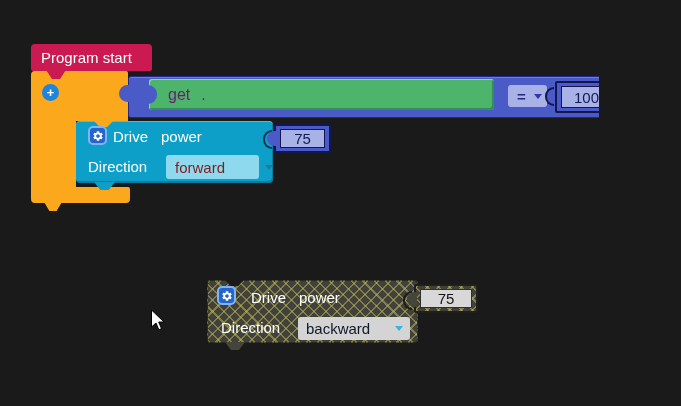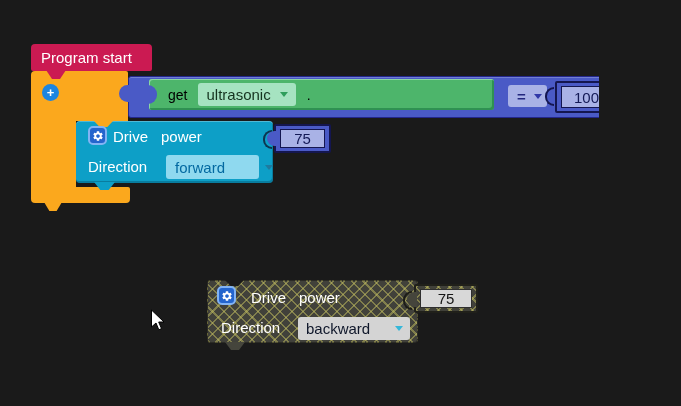--- a/index.html
+++ b/index.html
@@ -30,21 +30,21 @@
   
   .blue{left:128px;top:76px;width:503px;height:42px;background:#4a5ac6;border:1px solid #23278c;
       border-radius:3px;z-index:2;box-shadow:inset 0 1px 0 rgba(255,255,255,.22);}
   .blue-bump{left:-10px;top:8px;width:11px;height:17px;background:#4a5ac6;
       border-radius:9px 0 0 9px;position:absolute;}
   .green{left:20px;top:2px;width:345px;height:31px;background:#4db56b;border-radius:3px;
       position:absolute;display:flex;align-items:center;gap:11px;padding:0 12px 0 19px;
       box-sizing:border-box;box-shadow:inset 1px 1px 0 #8ad7a2,inset -2px -2px 0 #2f9152;}
   .green-socket{left:19px;top:8px;width:9px;height:19px;background:#4a5ac6;
       border-radius:0 10px 10px 0;position:absolute;z-index:3;}
-  .g-label{font-size:14px;color:#000000;white-space:nowrap;}
+  .g-label{font-size:16px;color:#701a75;white-space:nowrap;}
   .fld{display:flex;align-items:center;border-radius:3px;font-size:15px;white-space:nowrap;}
   .fld-ultra{background:#a6e3c1;color:#15331f;height:23px;padding:0 8px;gap:9px;}
   .fld-eq{left:379px;top:8px;width:39px;height:22px;background:#a9b2e6;color:#23277e;
       font-weight:bold;position:absolute;padding-left:9px;box-sizing:border-box;gap:8px;}
   .socket{width:9px;height:19px;border:2px solid #141650;border-right:none;
       border-radius:9px 0 0 9px;position:absolute;box-sizing:border-box;}
   .sk-100{left:416px;top:10px;}
   .shadow-num{background:#4a5ac6;border:2px solid #141650;border-radius:2px;
       position:absolute;display:flex;padding:3px 4px;box-sizing:border-box;justify-content:center;}
   .sh-100{left:426px;top:4px;width:63px;height:32px;}
@@ -58,21 +58,21 @@
       clip-path:polygon(0 0,100% 0,70% 100%,30% 100%);position:absolute;}
   .cy-tab{left:18px;top:61px;width:21px;height:8px;background:#0d9fc7;
       clip-path:polygon(0 0,100% 0,70% 100%,30% 100%);position:absolute;}
   .gear{width:19px;height:19px;background:#2465cd;border:2px solid #82b3f4;border-radius:5px;
       position:absolute;display:flex;align-items:center;justify-content:center;box-sizing:border-box;}
   .gear svg{width:12px;height:12px;fill:#fff;}
   .sk-cyan{left:187px;top:9px;border-color:#0c3550;}
   .sh-75{left:274px;top:124px;width:57px;height:29px;z-index:3;}
   .sh-75 .bump{left:-9px;top:5px;width:10px;height:15px;background:#4a5ac6;
       border-radius:8px 0 0 8px;position:absolute;}
-  .fld-fwd{left:90px;top:34px;width:93px;height:24px;background:#8fd9ef;color:#0369a1;
+  .fld-fwd{left:90px;top:34px;width:93px;height:24px;background:#8fd9ef;color:#7f1d1d;
       position:absolute;padding-left:9px;box-sizing:border-box;justify-content:space-between;
       padding-right:7px;gap:40px;}
 
   
   .hatch{background-color:#41413a;background-image:
       repeating-linear-gradient(45deg,rgba(193,189,95,.5) 0,rgba(193,189,95,.5) 1.5px,transparent 1.5px,transparent 8px),
       repeating-linear-gradient(135deg,rgba(193,189,95,.5) 0,rgba(193,189,95,.5) 1.5px,transparent 1.5px,transparent 8px);}
   .dis{left:207px;top:280px;width:211px;height:63px;border-radius:4px;z-index:2;
       border:1px solid rgba(0,0,0,.35);}
   .dis-notch{left:17px;top:-1px;width:19px;height:6px;background:#1a1a1a;
@@ -118,24 +118,20 @@
     <span>+</span>
   </div>
   <span class="label" style="left:104px;top:84px;">if</span>
   <span class="label" style="left:37px;top:129px;">do</span>
 
   <div class="blk blue">
     <div class="blue-bump"></div>
 
     <div class="green">
       <span class="g-label">get</span>
-      <span class="fld fld-ultra">
-        <span>ultrasonic</span>
-        <span class="arr arr-green"></span>
-      </span>
       <span class="g-label">.</span>
     </div>
     <div class="green-socket"></div>
 
     <span class="fld fld-eq">
       <span>=</span>
       <span class="arr arr-navy"></span>
     </span>
 
     <div class="socket sk-100"></div>

